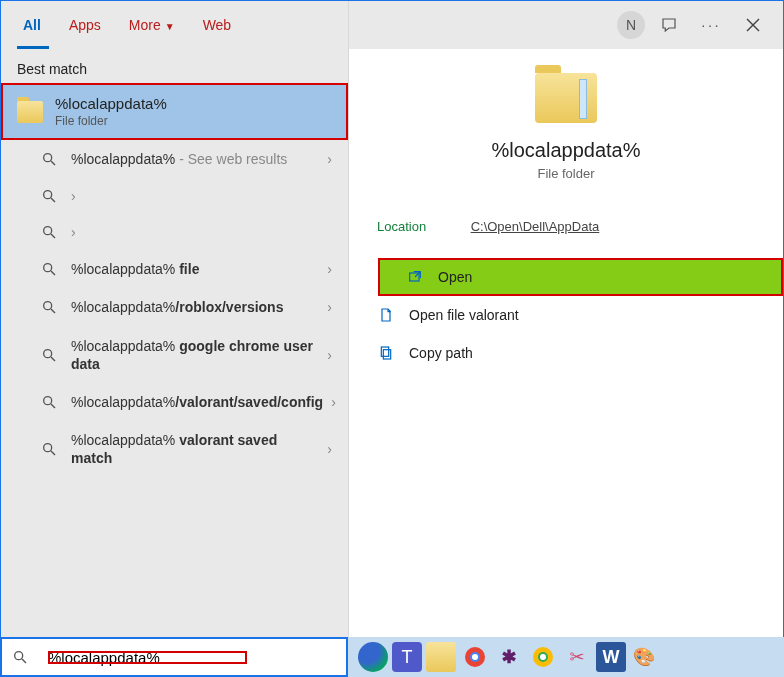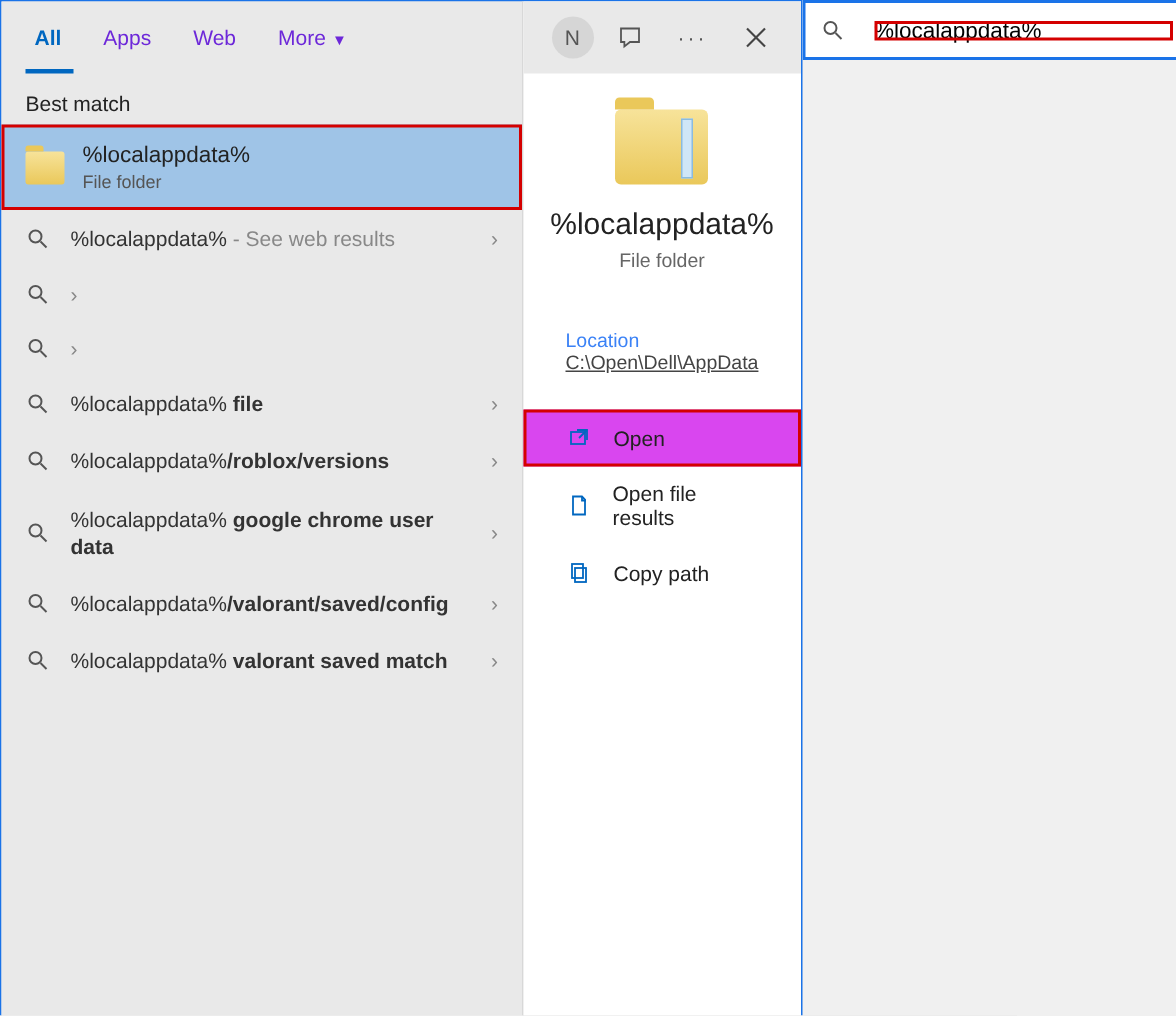--- a/index.html
+++ b/index.html
@@ -1,72 +1,72 @@
 <!DOCTYPE html>
 <html><head>
 <meta charset="utf-8">
 <style>
 * { box-sizing: border-box; margin: 0; padding: 0; }
 body { font-family: "Segoe UI", Arial, sans-serif; font-size: 14px; color: #222; width: 784px; height: 677px; background: #f0f0f0; overflow: hidden; }
-.container { display: flex; height: 100%; }
+.container { display: flex; flex-direction: column; height: 100%; }
 .top { display: flex; flex: 1; border: 1px solid #1a73e8; border-bottom: none; background: #e9e9e9; }
 .left { width: 348px; display: flex; flex-direction: column; background: #e9e9e9; border-right: 1px solid #d8d8d8; }
 .tabs { display: flex; align-items: center; height: 48px; padding: 0 8px; }
-.tab { padding: 14px 14px; font-size: 14px; color: #6d28d9; cursor: pointer; }
+.tab { padding: 14px 14px; font-size: 14px; color: #b91c1c; cursor: pointer; }
 .tab.active { color: #0067c0; font-weight: 600; }
 .tab-underline { position: absolute; height: 3px; width: 32px; background: #0067c0; top: 45px; left: 16px; }
 .more-chev { margin-left: 4px; font-size: 10px; }
 .avatar { width: 28px; height: 28px; border-radius: 50%; background: #d6d6d6; display: flex; align-items: center; justify-content: center; font-size: 14px; color: #555; }
 .icon-btn { width: 36px; height: 36px; display: flex; align-items: center; justify-content: center; color: #555; }
 .section-title { padding: 12px 16px 6px; font-weight: 400; font-size: 14px; }
 .best-match { display: flex; align-items: center; padding: 12px 16px; background: #9fc4e7; position: relative; outline: 2px solid #d40000; outline-offset: -2px; }
 .folder-sm { width: 26px; height: 22px; background: linear-gradient(#f7e39a,#eac85a); border-radius: 2px; margin-right: 12px; position: relative; }
 .folder-sm::before { content: ""; position: absolute; top: -4px; left: 0; width: 12px; height: 4px; background: #eac85a; border-radius: 2px 2px 0 0; }
 .bm-text .t1 { font-size: 15px; }
 .bm-text .t2 { font-size: 12px; color: #555; margin-top: 2px; }
 .results { flex: 1; overflow-y: auto; }
-.result-row { display: flex; align-items: center; padding: 10px 16px; cursor: pointer; }
+.result-row { display: flex; align-items: center; padding: 10px 16px; cursor: pointer; margin-left: 24px; }
 .search-ic { width: 16px; height: 16px; margin-right: 14px; flex-shrink: 0; }
 .result-text { flex: 1; font-size: 14px; color: #333; line-height: 1.3; padding-right: 8px; }
 .result-text .bold { font-weight: 600; }
 .result-text .gray { color: #888; }
 .chev { color: #888; font-size: 14px; }
 .right { flex: 1; background: #fff; display: flex; flex-direction: column; }
 .right-header { height: 48px; display: flex; align-items: center; justify-content: flex-end; padding: 0 12px; gap: 6px; background: #e9e9e9; }
 .preview { display: flex; flex-direction: column; align-items: center; padding: 24px 0 18px; }
 .folder-lg { width: 62px; height: 50px; background: linear-gradient(#f7e39a,#eac85a); border-radius: 4px; position: relative; margin-bottom: 16px; }
 .folder-lg::before { content: ""; position: absolute; top: -8px; left: 0; width: 26px; height: 8px; background: #eac85a; border-radius: 3px 3px 0 0; }
 .folder-lg::after { content: ""; position: absolute; right: 10px; top: 6px; width: 6px; height: 38px; background: #cfe6f7; border: 1px solid #8abbe0; }
 .prev-title { font-size: 20px; margin-bottom: 4px; }
 .prev-sub { font-size: 13px; color: #666; }
 .meta-row { padding: 20px 28px; font-size: 13px; }
-.meta-label { color: #3b82f6; display: inline-block; width: 90px; }
+.meta-label { color: #15803d; display: inline-block; width: 90px; }
 .meta-link { color: #444; text-decoration: underline; }
 .actions { margin-top: 4px; }
 .action-row { display: flex; align-items: center; padding: 10px 28px; font-size: 14px; cursor: pointer; }
-.action-row.sel { background: #d946ef; outline: 2px solid #d40000; outline-offset: -2px; }
+.action-row.sel { background: #84cc16; outline: 2px solid #d40000; outline-offset: -2px; margin-left: 29px; }
 .act-icon { width: 18px; height: 18px; margin-right: 14px; display: flex; align-items: center; justify-content: center; }
 .bottom { height: 40px; display: flex; background: #c6dcf0; }
 .searchbox { width: 348px; background: #fff; border: 2px solid #1a73e8; display: flex; align-items: center; padding: 0 10px; }
 .searchbox input { border: none; outline: none; flex: 1; font-size: 15px; height: 100%; }
 .red-box-search { outline: 2px solid #d40000; outline-offset: -4px; padding: 0 2px; margin-left: 4px; }
 .taskbar { flex: 1; display: flex; align-items: center; gap: 4px; padding: 0 10px; }
 .tb-icon { width: 30px; height: 30px; border-radius: 4px; display: flex; align-items: center; justify-content: center; font-size: 18px; }
 </style>
 </head>
 <body>
 
 <div class="container">
   <div class="top">
     <div class="left">
       <div class="tabs" style="position:relative">
         <div class="tab active">All</div>
         <div class="tab">Apps</div>
+        <div class="tab"><span>More</span><span class="more-chev">▼</span></div>
         <div class="tab">Web</div>
-        <div class="tab"><span>More</span><span class="more-chev">▼</span></div>
         <div class="tab-underline"></div>
       </div>
 
       <div class="section-title">Best match</div>
       <div class="best-match">
         <div class="folder-sm"></div>
         <div class="bm-text">
           <div class="t1">%localappdata%</div>
           <div class="t2">File folder</div>
         </div>
@@ -177,21 +177,21 @@
           </span>
           <span>Open</span>
         </div>
         <div class="action-row">
           <span class="act-icon">
             <svg width="16" height="16" viewBox="0 0 24 24" fill="none" stroke="#0067c0" stroke-width="1.8">
                 <path d="M6 3h9l3 3v15H6z"></path>
                 <path d="M15 3v4h4"></path>
               </svg>
           </span>
-          <span>Open file results</span>
+          <span>Open file valorant</span>
         </div>
         <div class="action-row">
           <span class="act-icon">
             <svg width="16" height="16" viewBox="0 0 24 24" fill="none" stroke="#0067c0" stroke-width="1.8">
                 <rect x="5" y="3" width="11" height="14"></rect>
                 <rect x="8" y="7" width="11" height="14"></rect>
               </svg>
           </span>
           <span>Copy path</span>
         </div>

